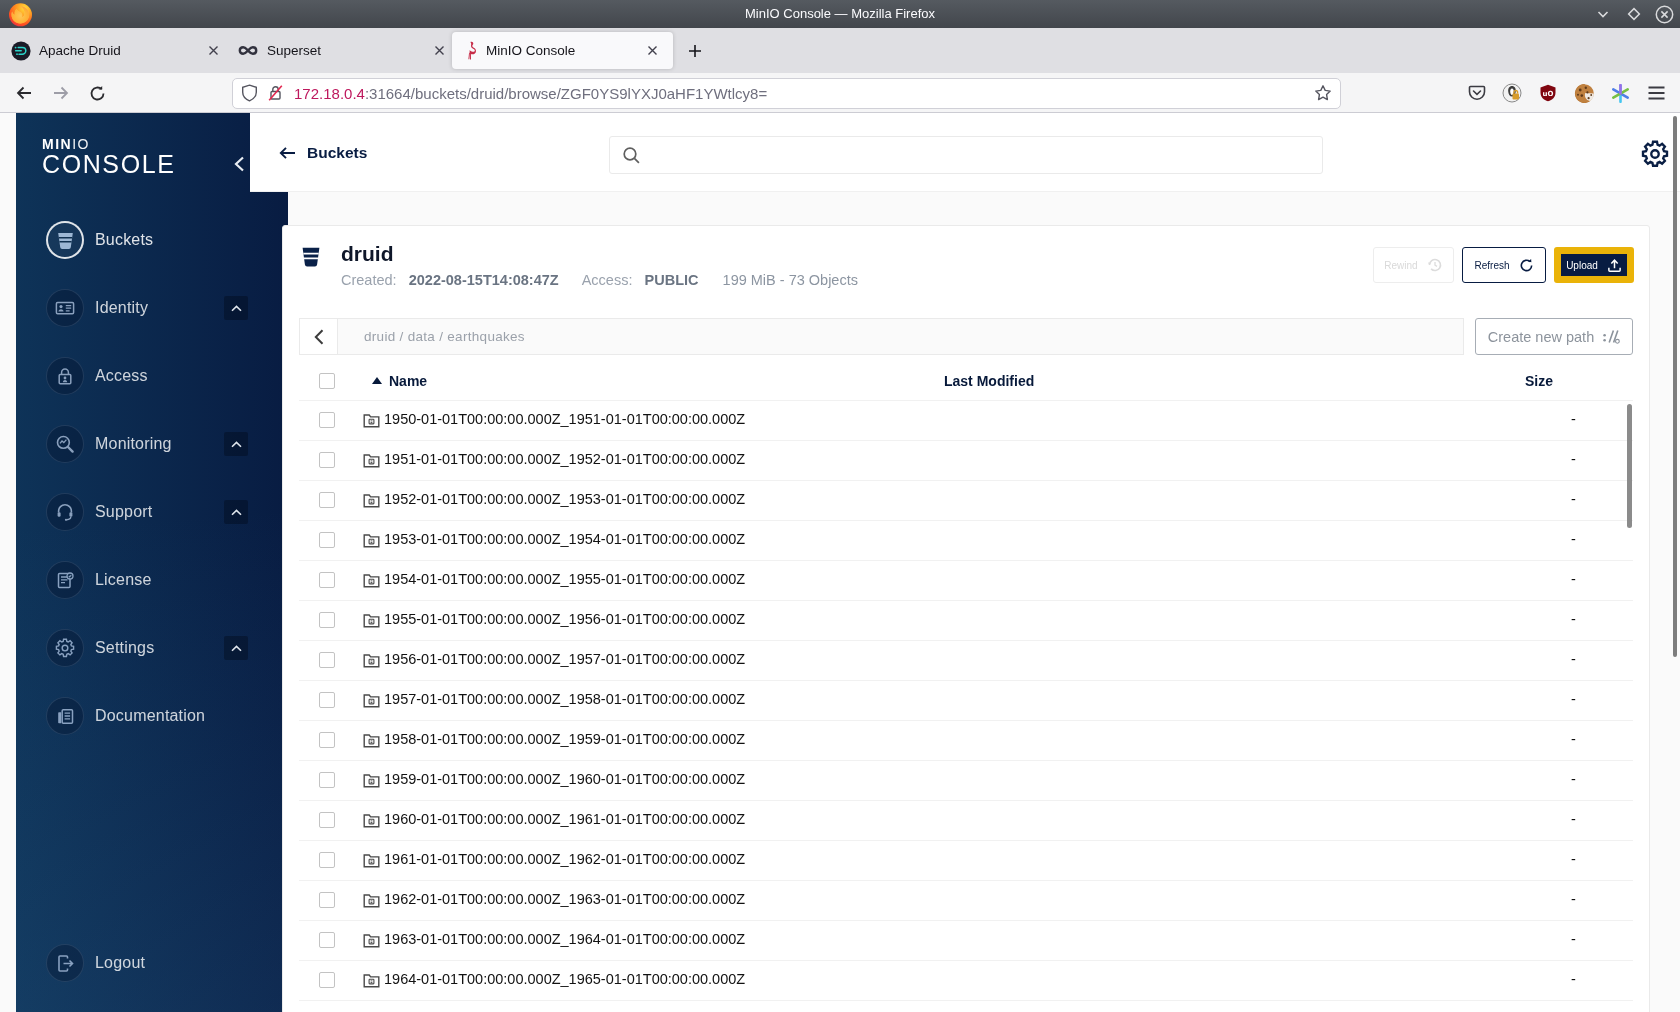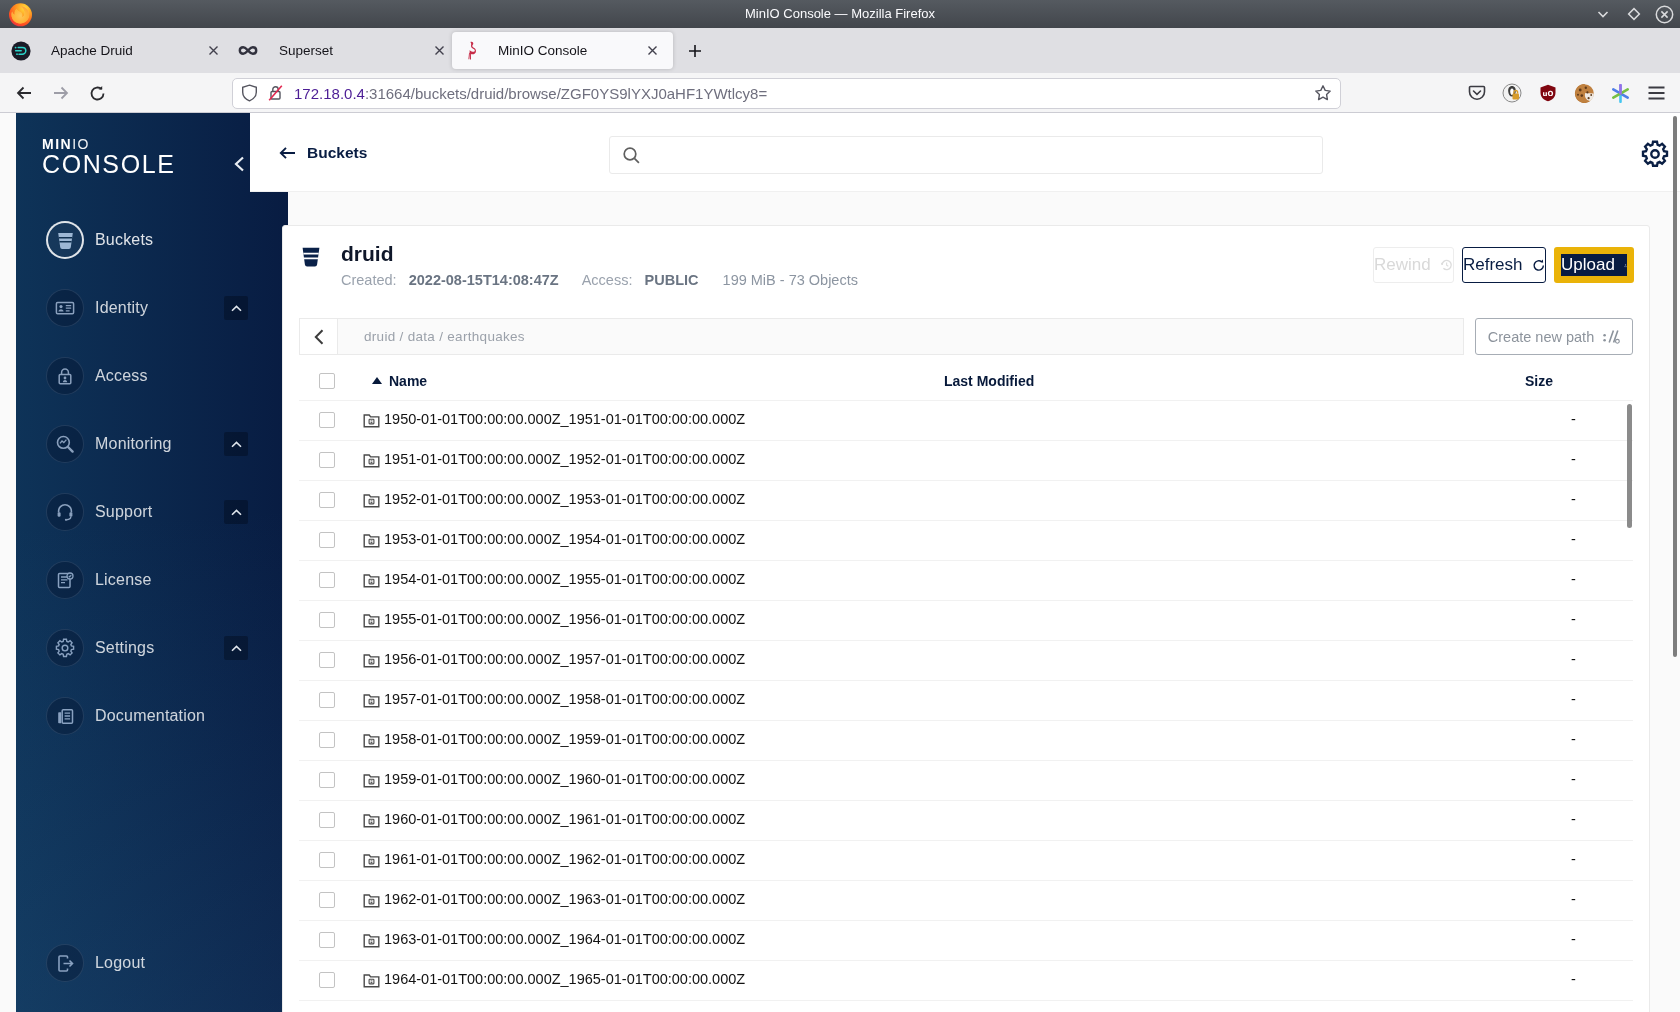--- a/index.html
+++ b/index.html
@@ -14,32 +14,32 @@
   .ff-logo { position:absolute; left:8px; top:2px; width:25px; height:25px; }
   .win-controls { position:absolute; right:6px; top:0; height:28px; display:flex; align-items:center; gap:12px; }
   .win-btn { width:19px; height:19px; display:flex; align-items:center; justify-content:center; }
 
   .tabbar { position:absolute; left:0; top:28px; width:1680px; height:45px; background:#dfdfe3; }
   .tab { position:absolute; top:0; height:45px; display:flex; align-items:center; font-size:13.5px; color:#15141a; }
   .tab-close { margin-left:auto; width:24px; height:24px; display:flex; align-items:center;justify-content:center;
     font-size:15px; color:#42414d; }
   .tab-active-bg { position:absolute; left:452px; top:4px; width:221px; height:37px; background:#f9f9fb;
     border-radius:4px; box-shadow:0 0 4px rgba(0,0,0,.18); }
-  .tab-label { margin-left:20px; white-space:nowrap; }
+  .tab-label { margin-left:8px; white-space:nowrap; }
   .newtab-btn { position:absolute; left:681px; top:9px; width:28px; height:28px; border-radius:4px;
     display:flex; align-items:center; justify-content:center; font-size:19px; color:#15141a; font-weight:400;}
 
   .navbar { position:absolute; left:0; top:73px; width:1680px; height:40px; background:#f5f5f6;
     border-bottom:1px solid #ccccd3; }
   .nav-ico { position:absolute; top:4px; width:32px; height:32px; display:flex; align-items:center; justify-content:center;
     border-radius:4px; }
   .urlbox { position:absolute; left:232px; top:4.5px; width:1109px; height:31px; background:#ffffff;
     border:1px solid #d0d0d7; border-radius:5px; display:flex; align-items:center; padding:0 8px; }
   .url-text { font-size:15px; margin-left:10px; white-space:nowrap; overflow:hidden; }
-  .url-host { color:#4c1d95; }
+  .url-host { color:#be185d; }
   .url-rest { color:#6f6f7e; }
   .url-star { margin-left:auto; }
   .toolbar-ico { position:absolute; top:5px; width:30px; height:30px; display:flex; align-items:center; justify-content:center; }
 
   
   .app { position:absolute; left:0; top:113px; width:1680px; height:899px; background:#fafafa; }
 
   
   .sidebar { position:absolute; left:16px; top:0; width:272px; height:899px;
     background:linear-gradient(176deg, rgba(0,0,0,0) 45%, rgba(42,96,140,0.22) 100%),
@@ -72,21 +72,21 @@
 
   
   .card { position:absolute; left:282px; top:112px; width:1368px; height:900px; background:#ffffff;
     border:1px solid #eaeaea; border-radius:3px 3px 0 0; }
   .bucket-icon { position:absolute; left:17px; top:20px; width:22px; height:22px; }
   .bucket-title { position:absolute; left:58px; top:16px; font-size:21px; font-weight:bold; color:#0f172a; }
   .bucket-meta { position:absolute; left:58px; top:46px; font-size:14.5px; color:#9aa2ad; }
   .bucket-meta b { color:#6a7482; font-weight:bold; }
   .meta-label { margin-left:19px; }
   .meta-sum { margin-left:20px; color:#8c95a1; }
-  .btn { position:absolute; top:21px; height:36px; border-radius:3px; font-size:17px;
+  .btn { position:absolute; top:21px; height:36px; border-radius:3px; font-size:10px;
     display:flex; align-items:center; justify-content:center; gap:9px; font-family:inherit; background:#fff; }
   .btn-rewind { left:1090px; width:81px; border:1px solid #ededed; color:#d9d9d9; }
   .btn-refresh { left:1179px; width:84px; border:1px solid #081c42; color:#081c42; }
   .btn-upload { left:1271px; width:80px; border:7px solid #eab308; background:#081c42; color:#ffffff; }
 
   .browse-bar { position:absolute; left:16px; top:92px; width:1334px; height:37px; }
   .browse-back { position:absolute; left:0; top:0; width:38px; height:37px; background:#fff;
     border:1px solid #eaeaea; border-right:none; display:flex; align-items:center; justify-content:center; }
   .breadcrumbs { position:absolute; left:38px; top:0; width:1127px; height:37px; background:#fafafa;
     border:1px solid #eaeaea; display:flex; align-items:center; padding-left:26px;

